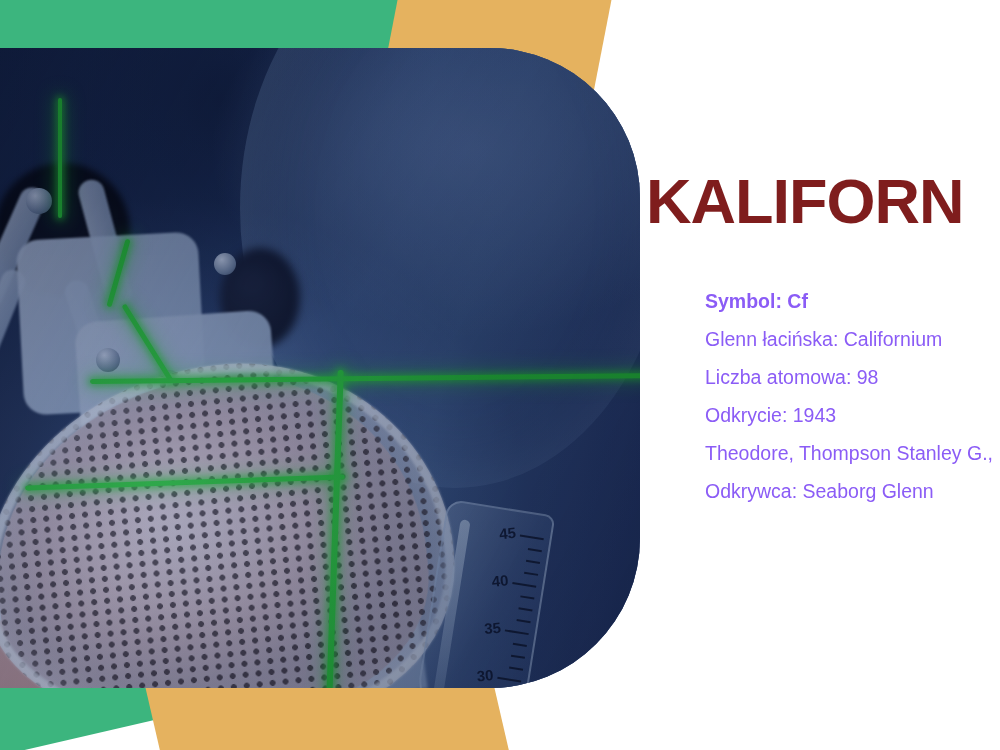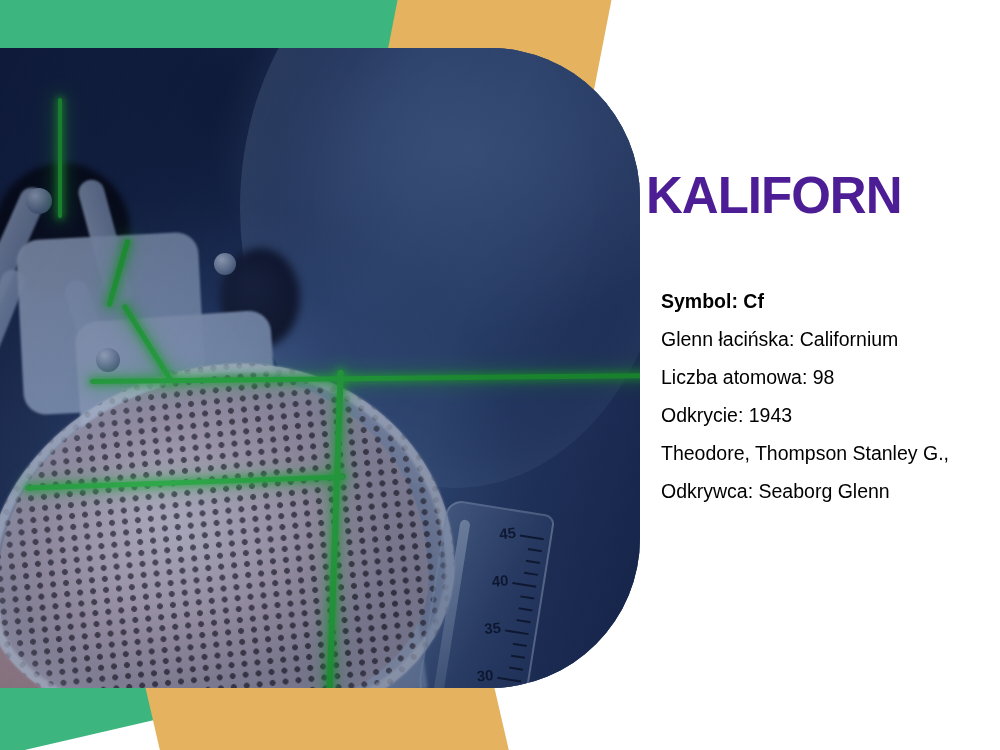--- a/index.html
+++ b/index.html
@@ -232,38 +232,39 @@
   #scene-tint2 {
     position: absolute; inset: 0;
     background: radial-gradient(ellipse 500px 400px at 30% 70%, rgba(120,150,200,.18), rgba(10,20,45,.22) 75%);
   }
 
   
   #title {
     position: absolute;
     left: 646px;
     top: 170px;
-    font-size: 51px;
+    font-size: 63px;
     font-weight: 700;
     letter-spacing: -1px;
-    color: #4c1d95;
+    color: #7f1d1d;
     white-space: nowrap;
     line-height: 1;
   }
   #detail-list {
     position: absolute;
     left: 661px;
     top: 282px;
     width: 330px;
   }
   .detail-line {
     font-size: 19.5px;
     line-height: 38px;
-    color: #000000;
+    color: #8b5cf6;
     white-space: nowrap;
+    margin-left: 44px;
   }
   .detail-line.bold { font-weight: 700; }
 </style>
 </head>
 <body>
 
 <div id="slide">
 
   <div class="shape" id="shape-green-top"></div>
   <div class="shape" id="shape-orange-top"></div>

